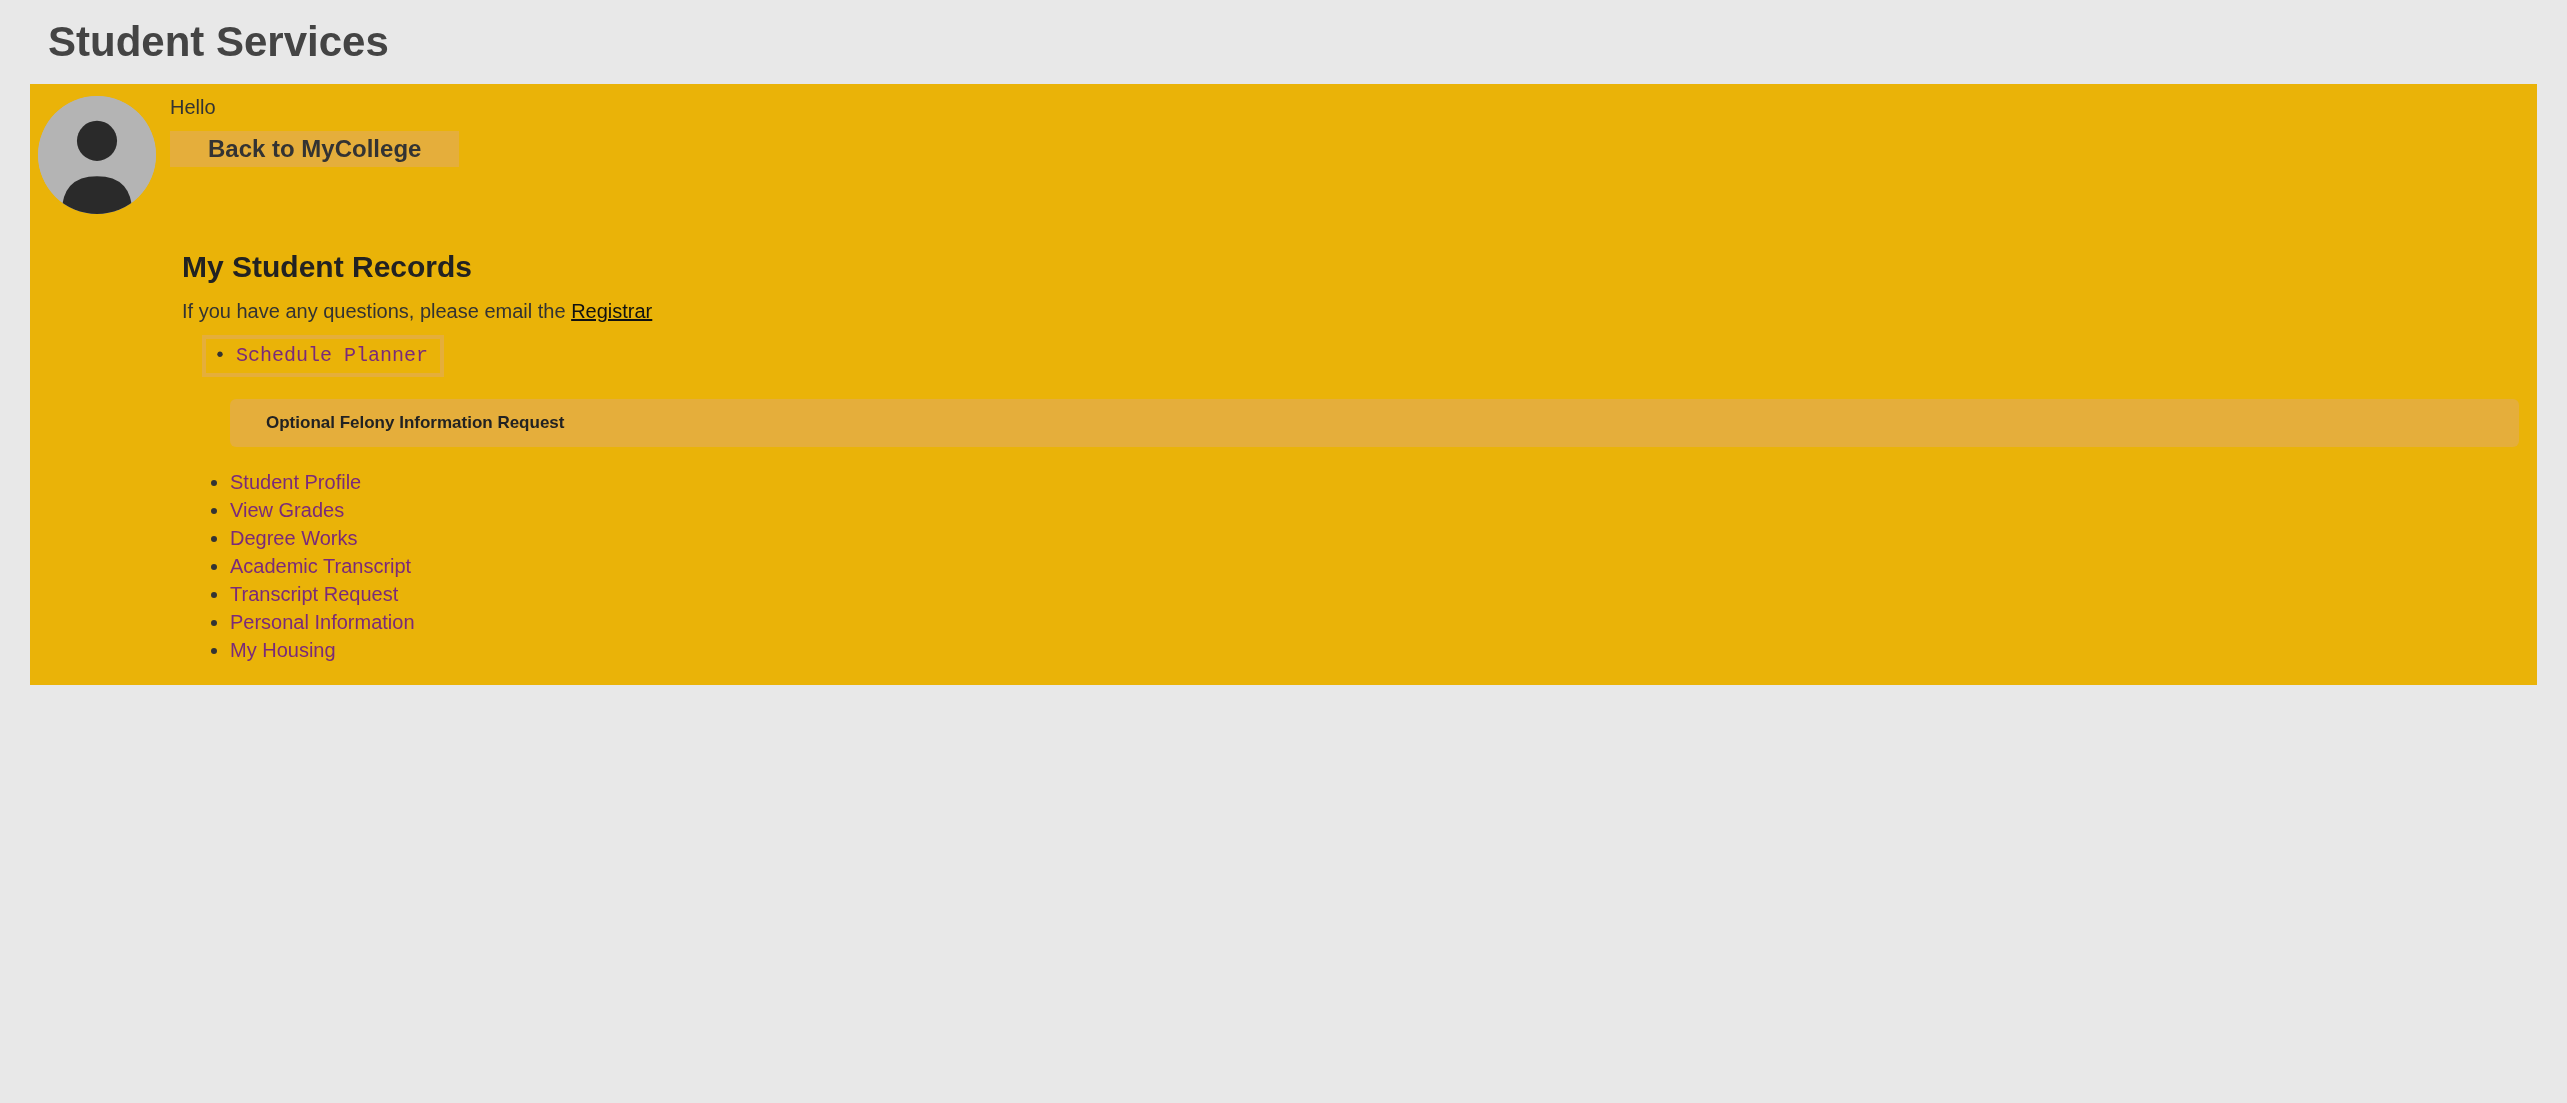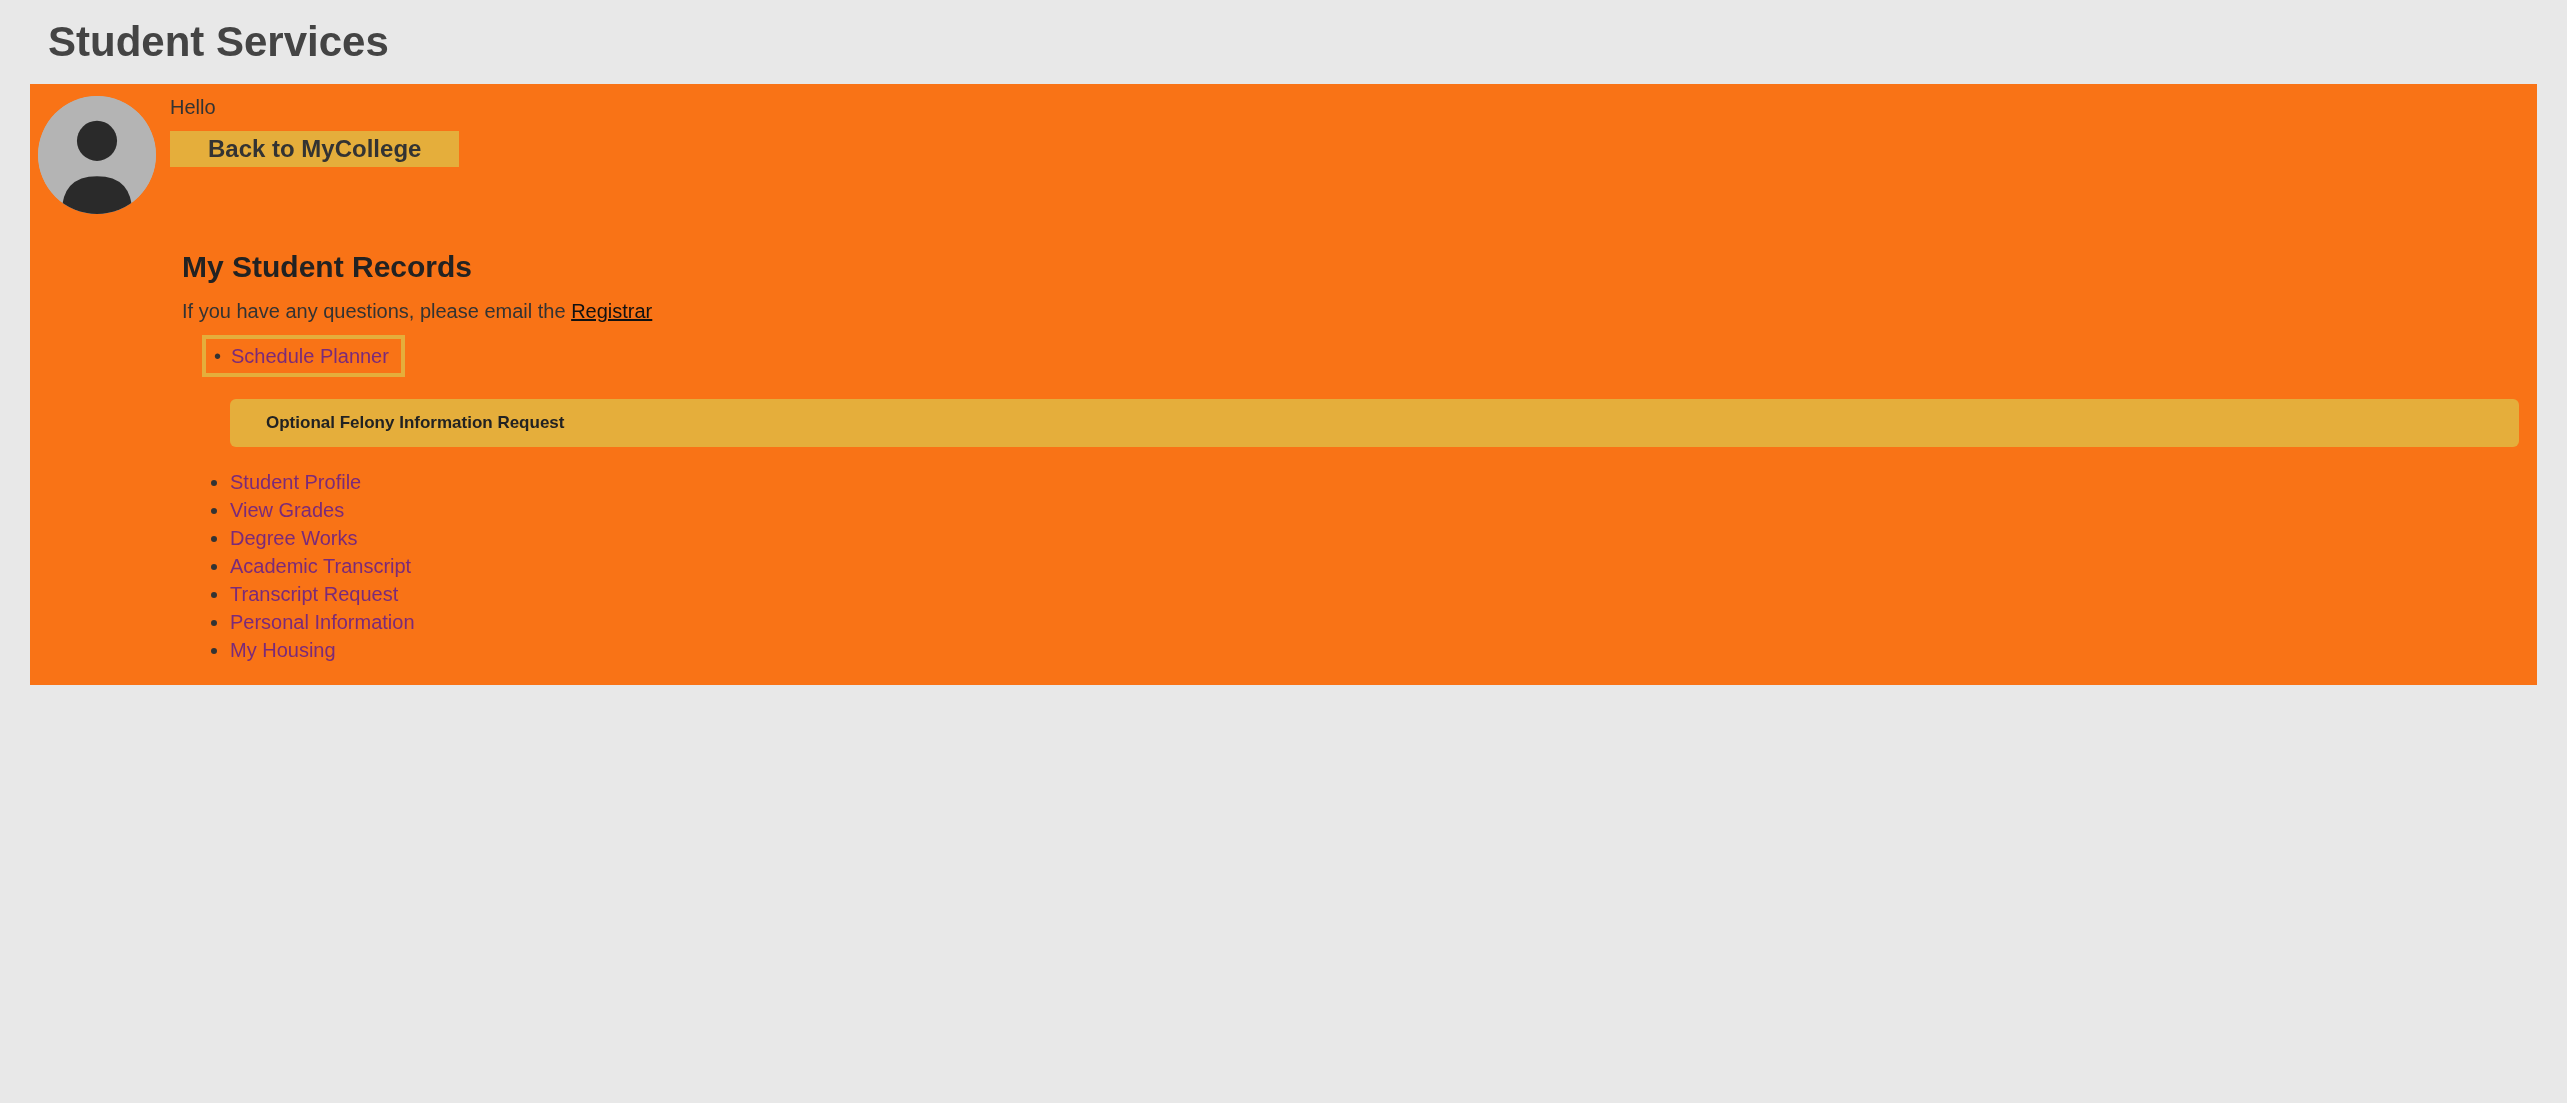--- a/index.html
+++ b/index.html
@@ -12,21 +12,21 @@
       background: #e8e8e8;
       color: #333;
     }
     .page-title {
       font-size: 42px;
       font-weight: 700;
       color: #444;
       padding: 18px 0 18px 48px;
     }
     .content-card {
-      background: #f97316;
+      background: #eab308;
       margin: 0 30px;
       padding: 0;
     }
     .profile-section {
       display: flex;
       align-items: flex-start;
       padding: 12px 18px 0 8px;
     }
     .avatar {
       width: 118px;
@@ -94,20 +94,21 @@
       margin-left: 20px;
     }
     ul.link-list {
       list-style: disc;
       padding-left: 48px;
       margin: 0;
     }
     ul.link-list.first {
       padding-left: 0;
       list-style: none;
+      font-family: Liberation Mono, monospace;
     }
     ul.link-list li {
       font-size: 20px;
       color: #333;
       margin: 2px 0;
       line-height: 1.3;
     }
     ul.link-list li a {
       color: #7a2a7a;
       text-decoration: none;

